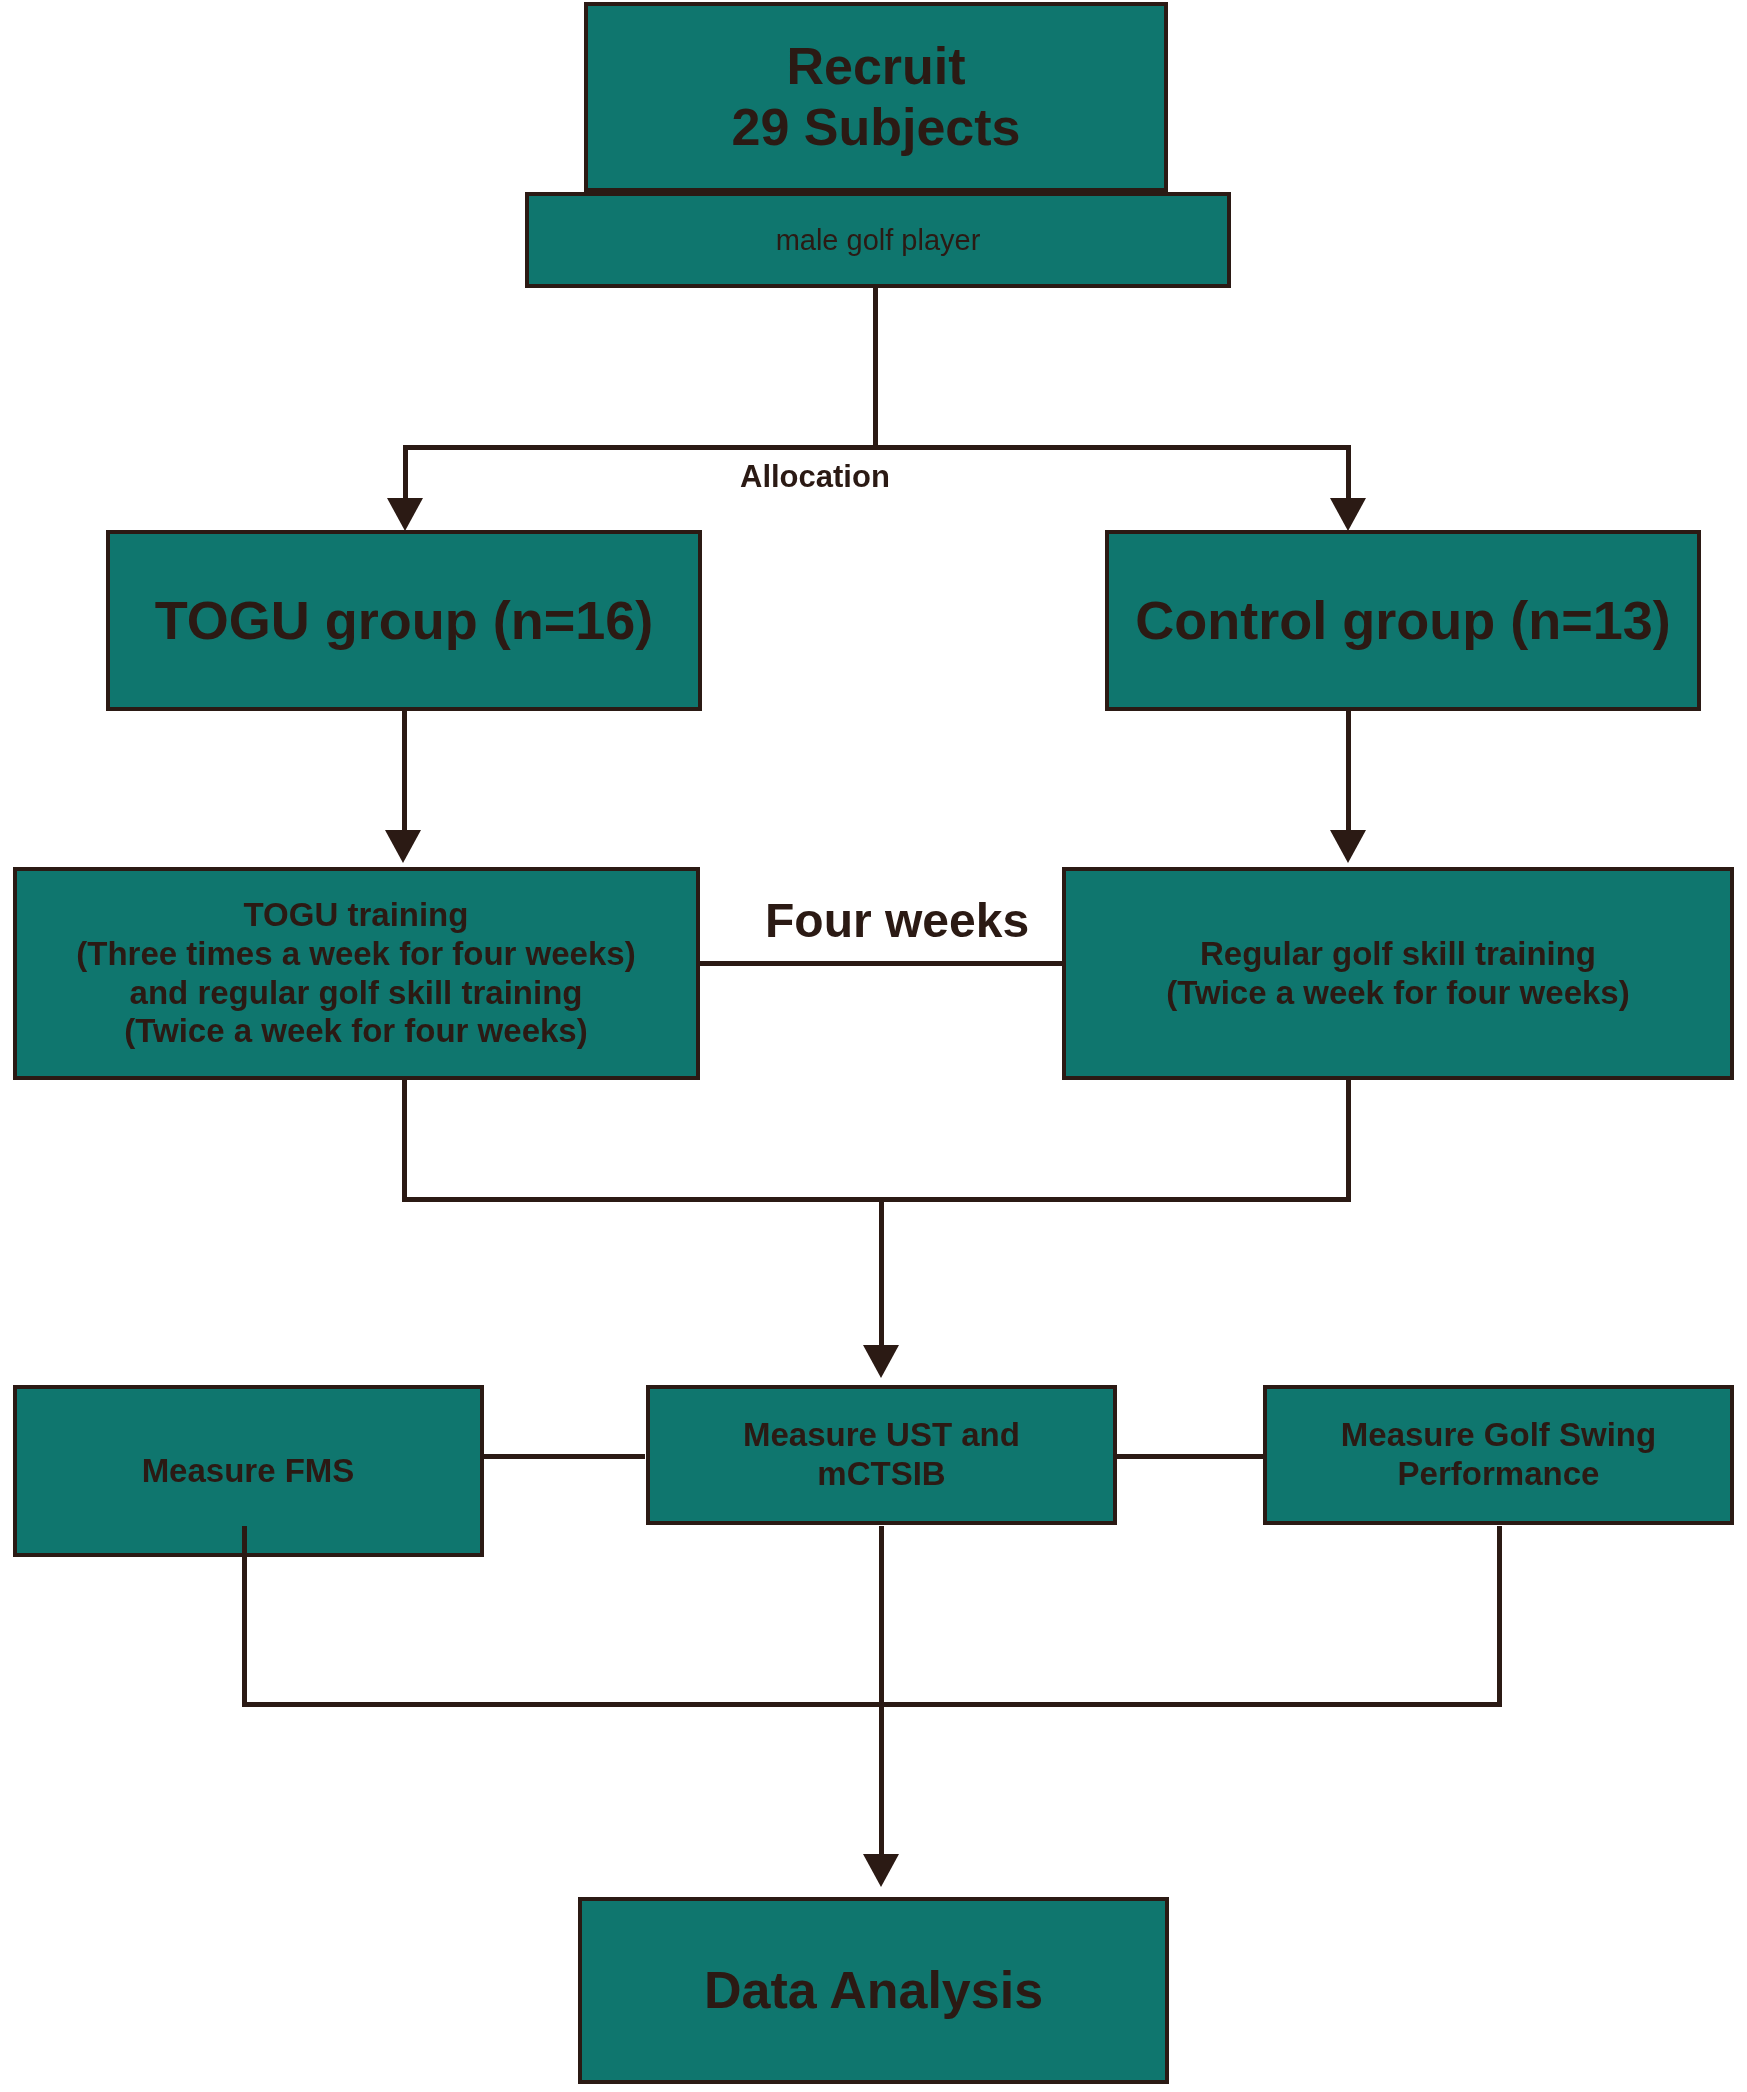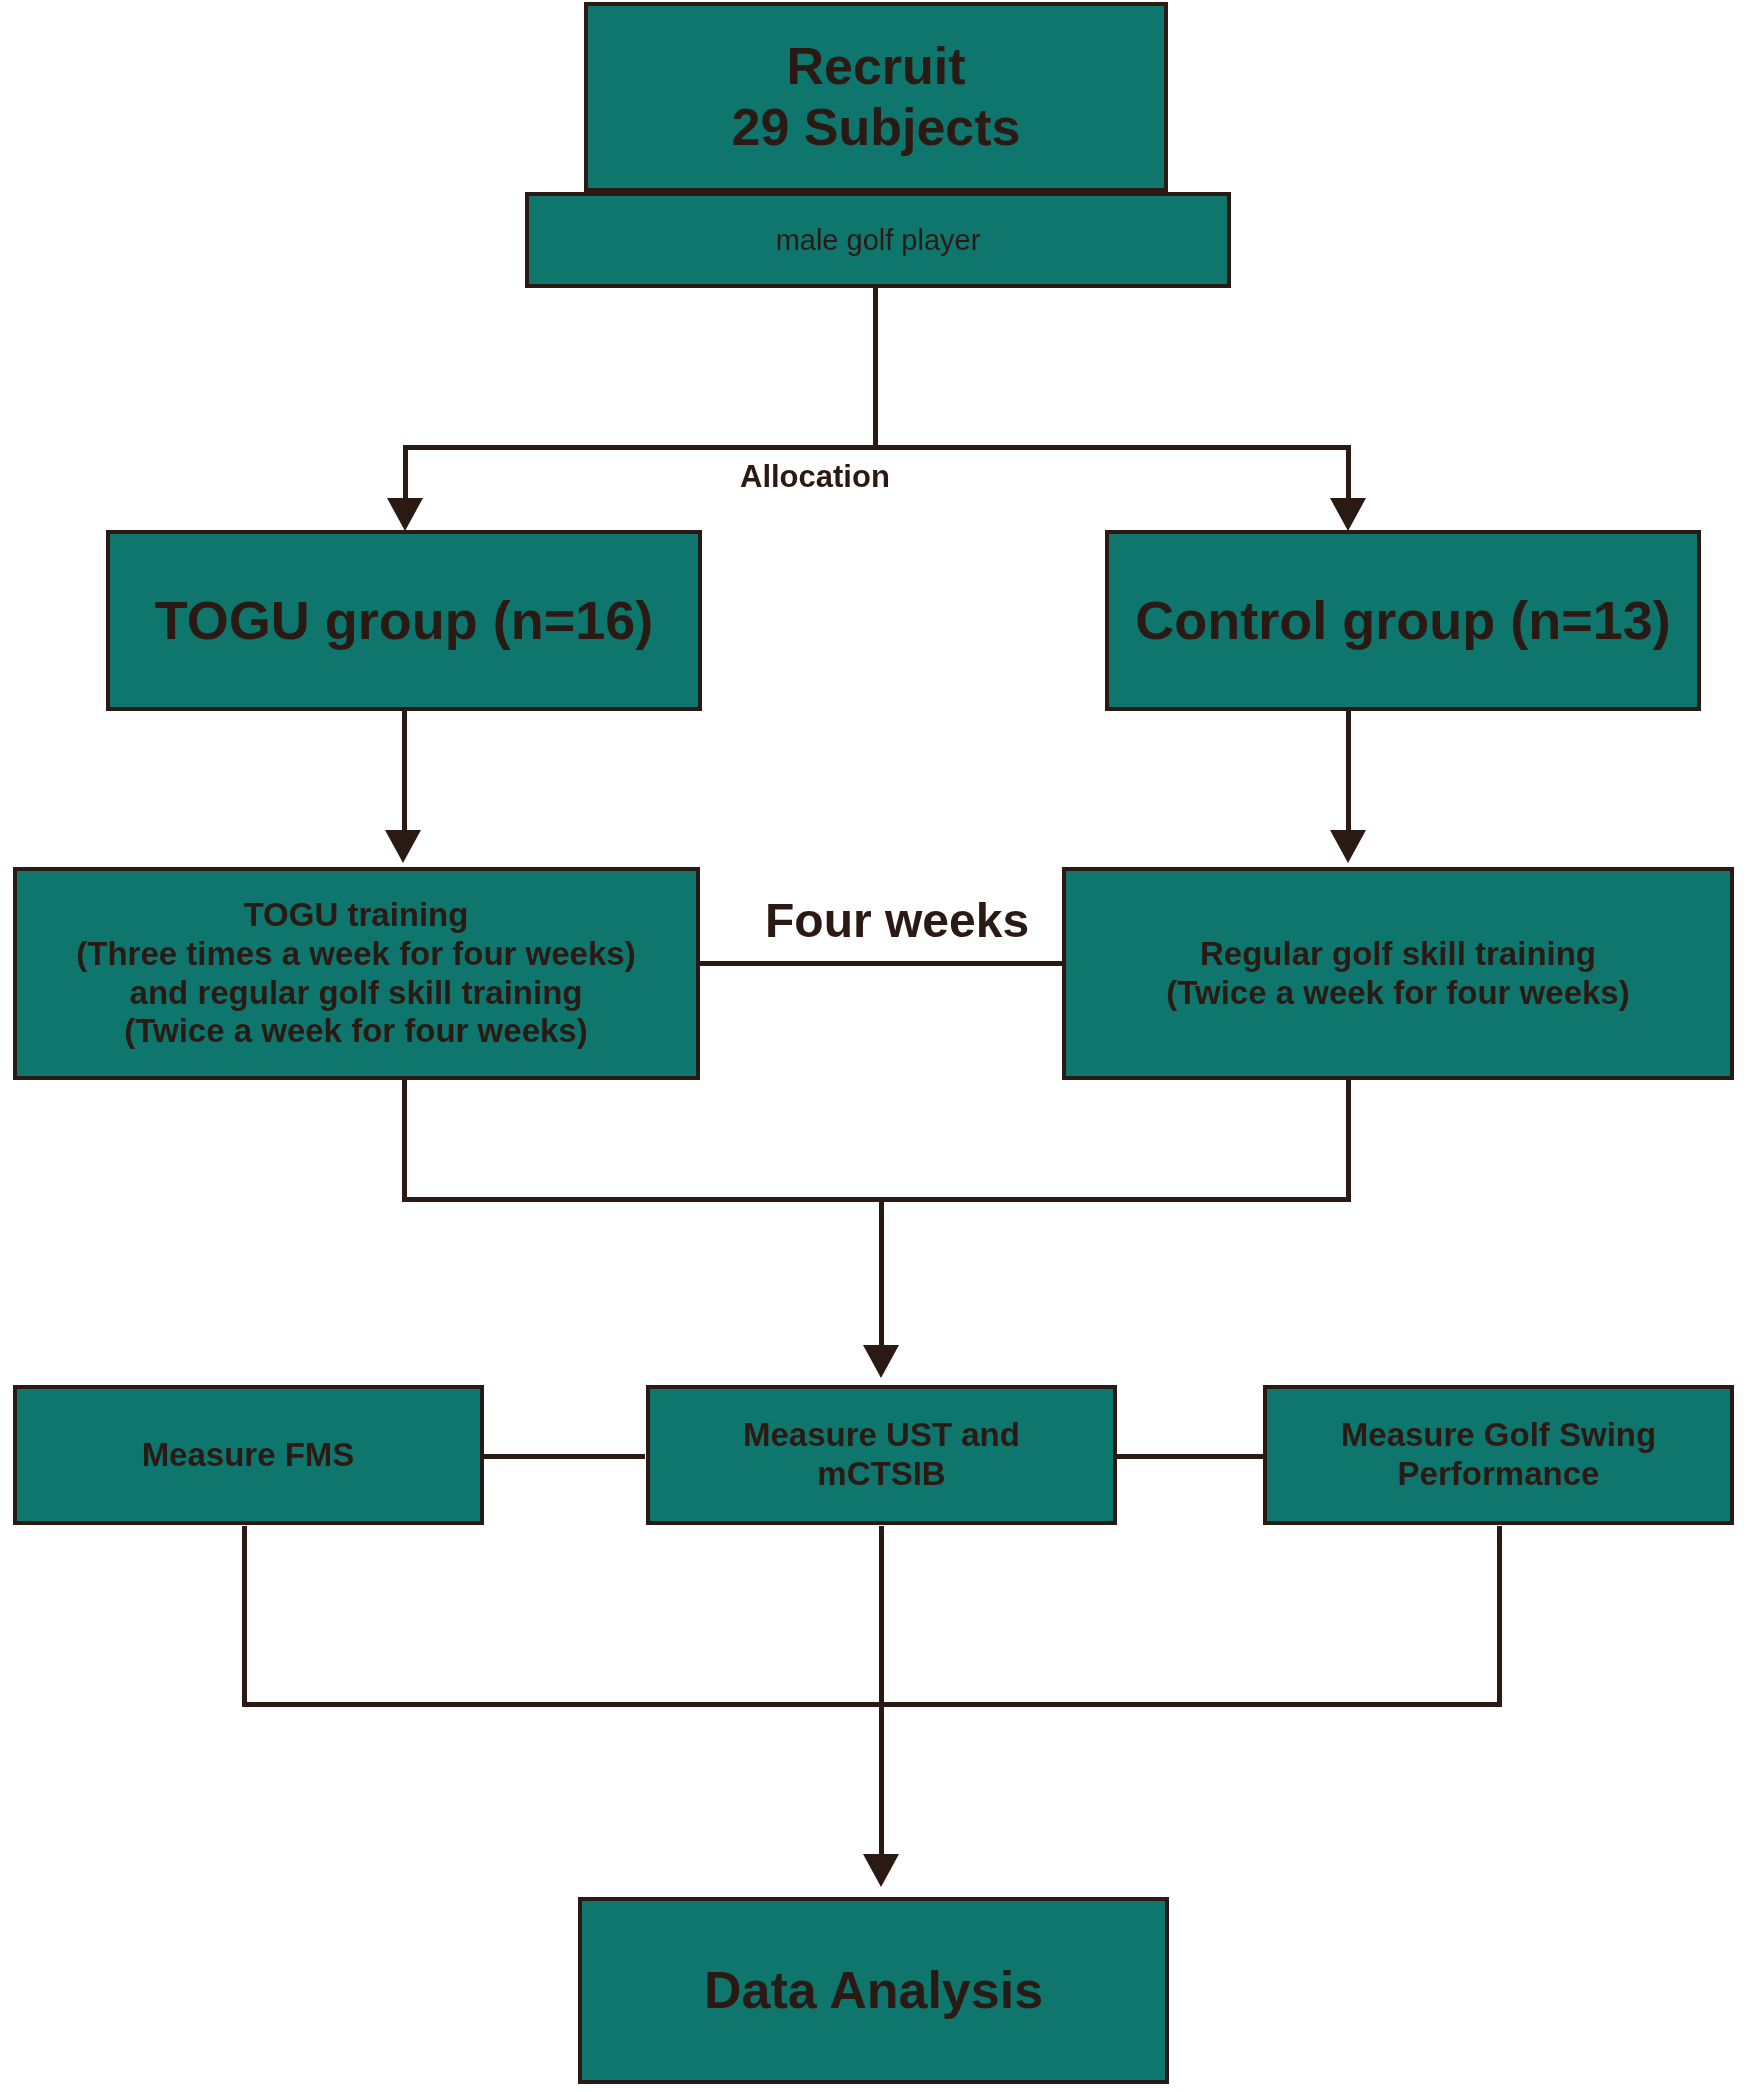--- a/index.html
+++ b/index.html
@@ -29,21 +29,21 @@
   }
   .node .txt { display: block; width: 100%; padding: 0 7.7px; }
 
   
   #node-recruit   { left: 584px;  top: 1.9px;    width: 584px;  height: 190px; }
   #node-subtitle  { left: 525px;  top: 192px;  width: 706px;  height: 96px; }
   #node-togu-group{ left: 106px;  top: 530px;  width: 596px;  height: 181px; }
   #node-ctrl-group{ left: 1057px; top: 530px;  width: 596px;  height: 181px; margin-left: 48px; }
   #node-togu-train{ left: 12.5px;   top: 867px;  width: 687px;  height: 213px; align-items: center; }
   #node-ctrl-train{ left: 1062px; top: 867px;  width: 672px;  height: 213px; }
-  #node-fms       { left: 12.5px;   top: 1385px; width: 471px;  height: 140px; }
+  #node-fms       { left: 12.5px;   top: 1385px; width: 471px;  height: 172px; }
   #node-ust       { left: 646px;  top: 1385px; width: 471px;  height: 140px; }
   #node-swing     { left: 1263px; top: 1385px; width: 471px;  height: 140px; }
   #node-data      { left: 578px;  top: 1897px; width: 591px;  height: 187px; }
 
   
   .t-huge   { font-size: 52px; font-weight: bold; }
   .t-big    { font-size: 54px; font-weight: bold; }
   .t-mid    { font-size: 33px; font-weight: bold; }
   .t-sub    { font-size: 29px; font-weight: normal; }
 

